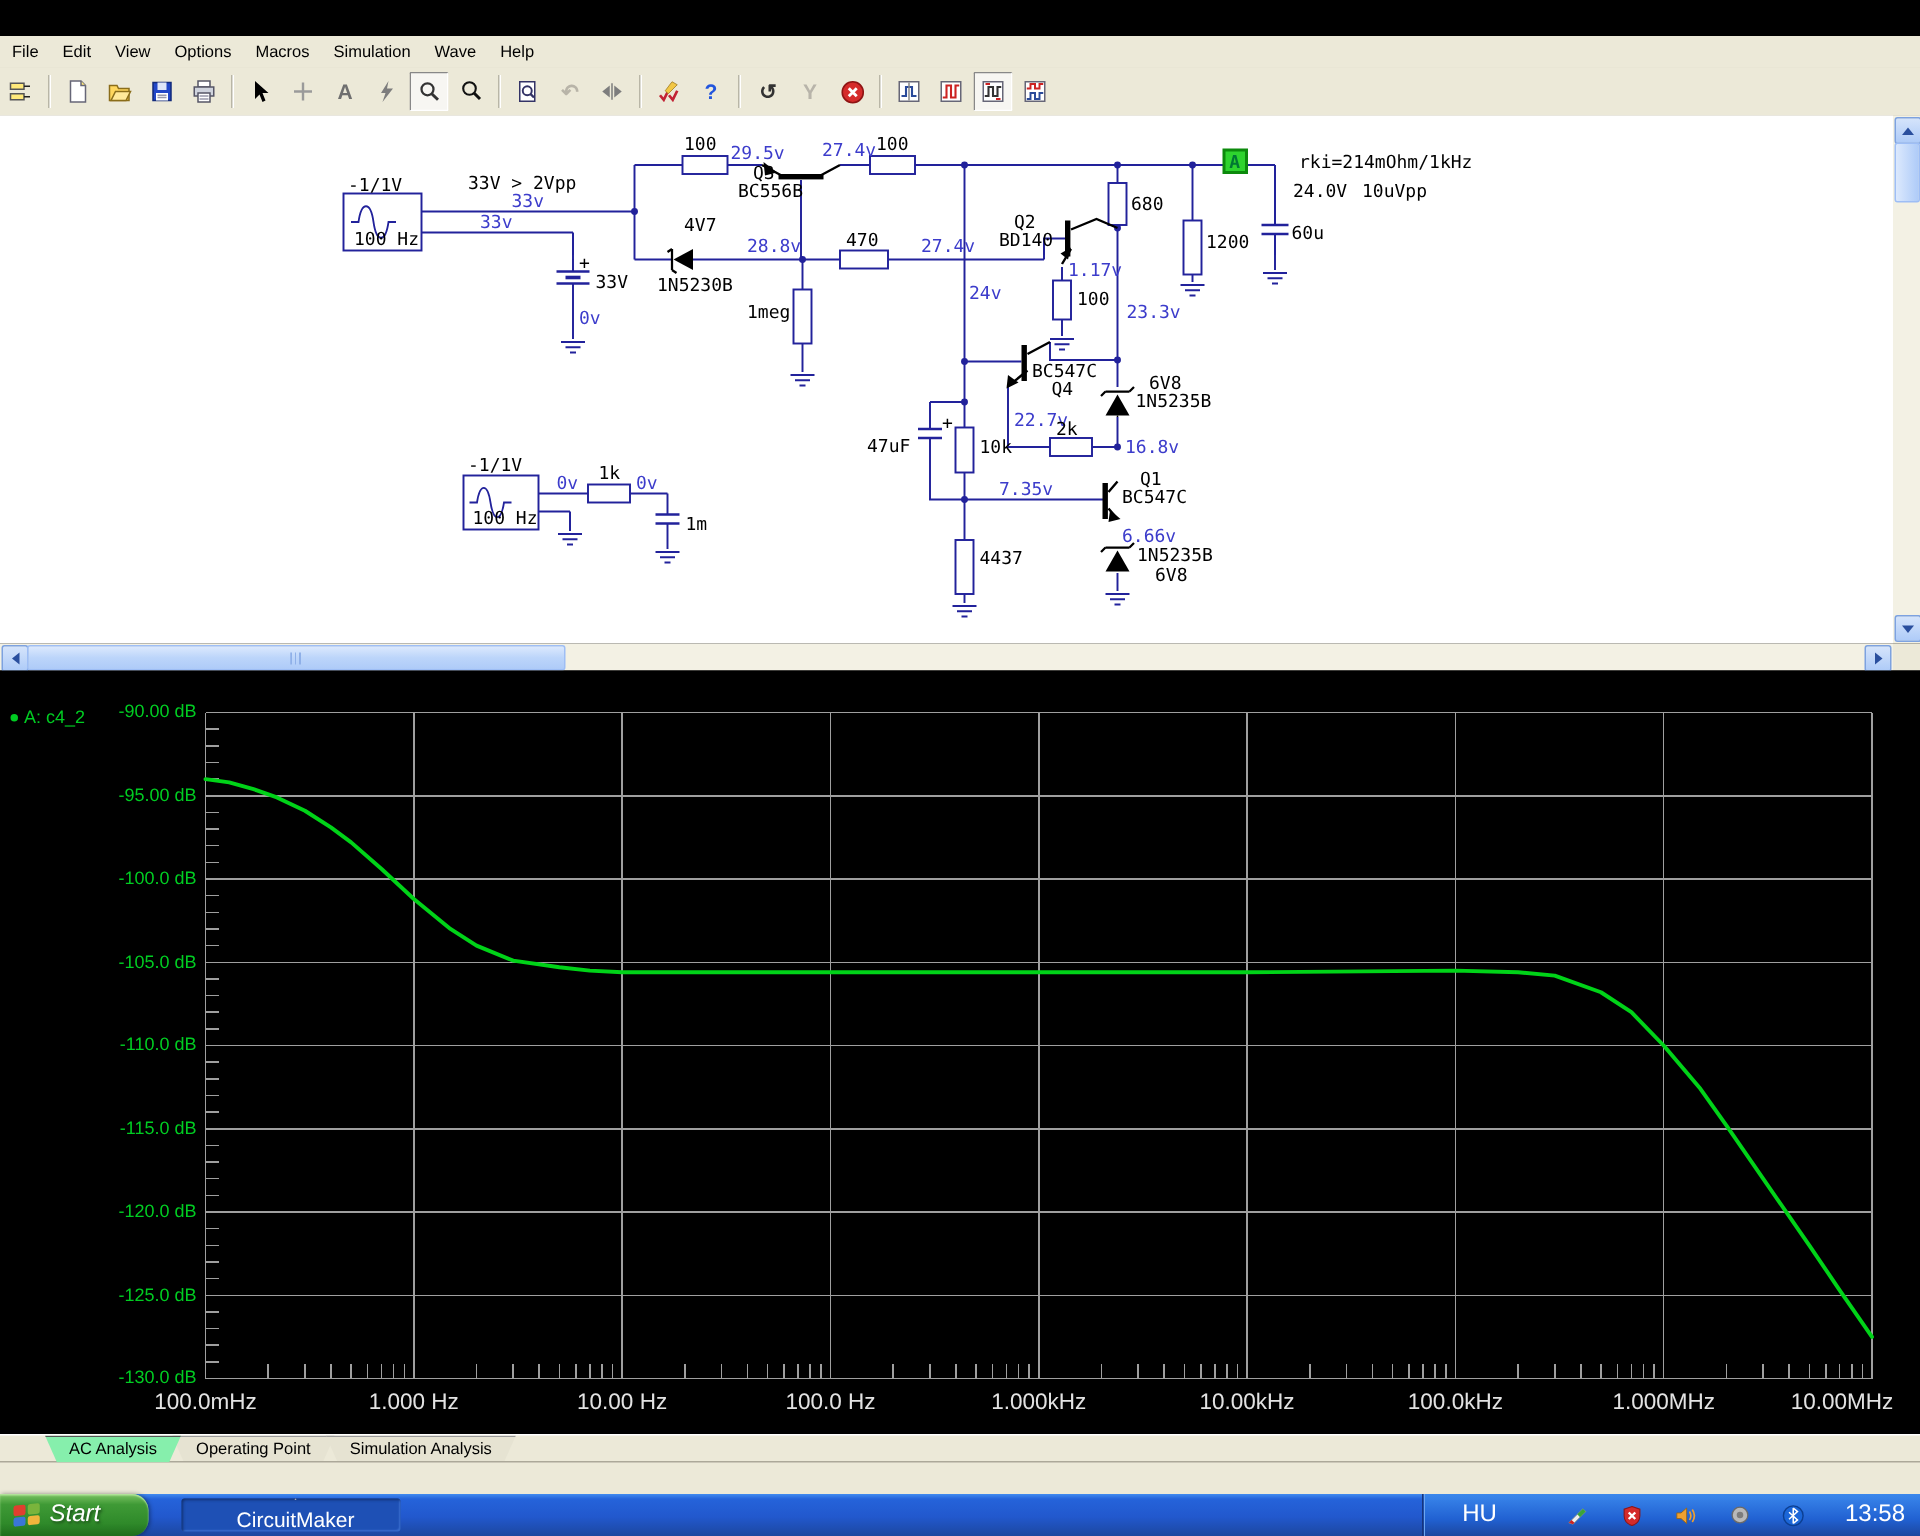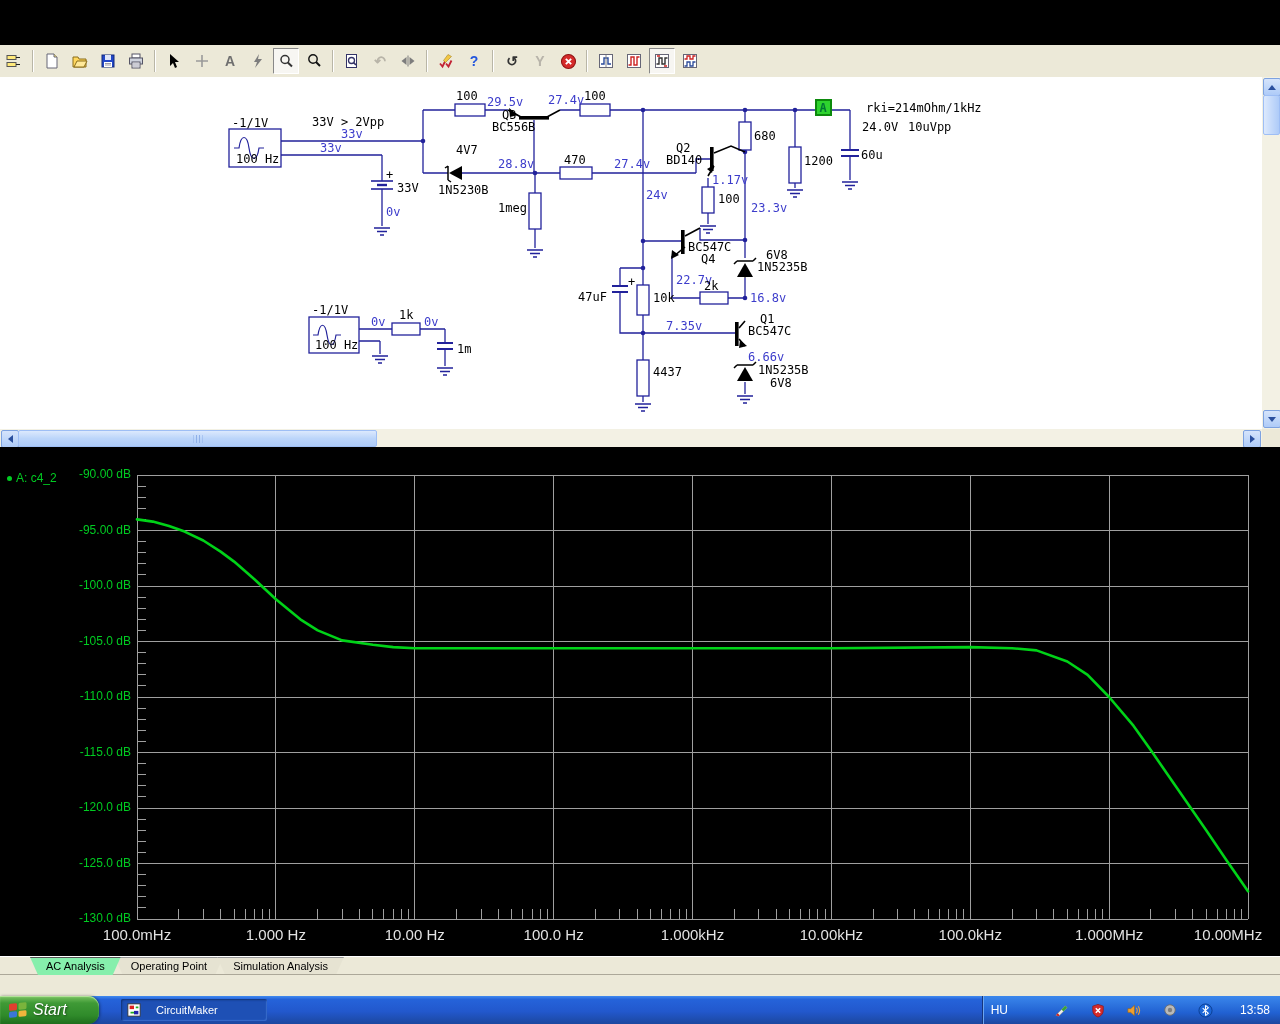--- a/index.html
+++ b/index.html
@@ -63,36 +63,46 @@
     clip-path:polygon(0 0,100% 0,calc(100% - 8px) 100%,8px 100%);border-top:1px solid #999;}
   .tab.active{background:#86efac;font-weight:normal;border-top:1px solid #555;z-index:2;}
   #strip{position:absolute;left:0;top:974px;width:1280px;height:22px;background:#ece9d8;border-top:1px solid #aca899;}
   
   #taskbar{position:absolute;left:0;top:996px;width:1280px;height:28px;
     background:linear-gradient(180deg,#418bf0 0%,#2563da 12%,#2258cd 55%,#1c479f 100%);display:flex;align-items:center;}
   #startbtn{height:28px;width:99px;display:flex;align-items:center;gap:5px;padding-left:8px;box-sizing:border-box;
     background:linear-gradient(180deg,#7cc463 0%,#3f9a36 25%,#2f8a2a 70%,#1e6d1c 100%);
     border-radius:0 11px 11px 0;box-shadow:inset 0 1px 1px #b8e6a0, 1px 0 3px rgba(0,0,0,.4);
     color:#fff;font-size:16px;font-weight:normal;font-style:italic;text-shadow:1px 1px 2px #1a4d18;}
-  #taskbtn{margin-left:22px;width:146px;height:22px;border-radius:2px;display:flex;align-items:center;gap:15px;
+  #taskbtn{margin-left:22px;width:146px;height:22px;border-radius:2px;display:flex;align-items:center;gap:5px;
     padding-left:6px;box-sizing:border-box;background:#1e50b5;
-    box-shadow:inset 1px 1px 2px #123272, inset -1px -1px 1px #3a6fd0;color:#fff;font-size:11px;}
-  #tray{margin-left:auto;height:28px;display:flex;align-items:center;gap:20px;padding:0 10px 0 8px;
+    box-shadow:inset 1px 1px 2px #123272, inset -1px -1px 1px #3a6fd0;color:#fff;font-size:14px;flex-direction:column;}
+  #tray{margin-left:auto;height:28px;display:flex;align-items:center;gap:20px;padding:0 10px 0 26px;
     background:linear-gradient(180deg,#3a87ec 0%,#2161d2 60%,#1c479f 100%);
-    border-left:1px solid #16357c;box-shadow:inset 1px 0 0 #6ca6f0;color:#fff;font-size:12px;}
+    border-left:1px solid #16357c;box-shadow:inset 1px 0 0 #6ca6f0;color:#fff;font-size:16px;}
   #tray .lang{margin-right:26px;}
   #tray .clock{margin-left:6px;}
   .trayicon{width:16px;height:16px;display:flex;align-items:center;justify-content:center;}
 </style>
 </head>
 <body>
 
 <div id="root">
 
 
+  <div id="menubar">
+    <span class="menuitem">File</span>
+    <span class="menuitem">Edit</span>
+    <span class="menuitem">View</span>
+    <span class="menuitem">Options</span>
+    <span class="menuitem">Macros</span>
+    <span class="menuitem">Simulation</span>
+    <span class="menuitem">Wave</span>
+    <span class="menuitem">Help</span>
+  </div>
 
   <div id="toolbar">
     <div class="tbtn">
       <svg width="16" height="16" viewBox="0 0 16 16">
         <rect x="1" y="2.5" width="9" height="4" fill="#ffe97a" stroke="#555"></rect>
         <rect x="1" y="9.5" width="9" height="4" fill="#ffe97a" stroke="#555"></rect>
         <path d="M10,4.5 h4 M10,11.5 h4" stroke="#222"></path>
       </svg>
     </div>
     <div class="tbsep"></div>

